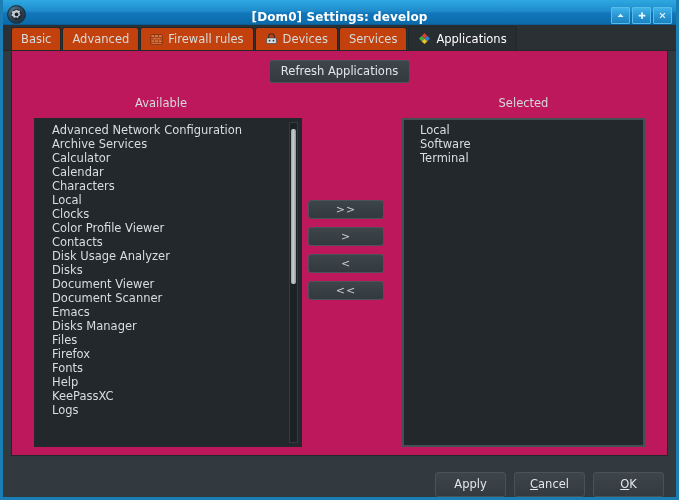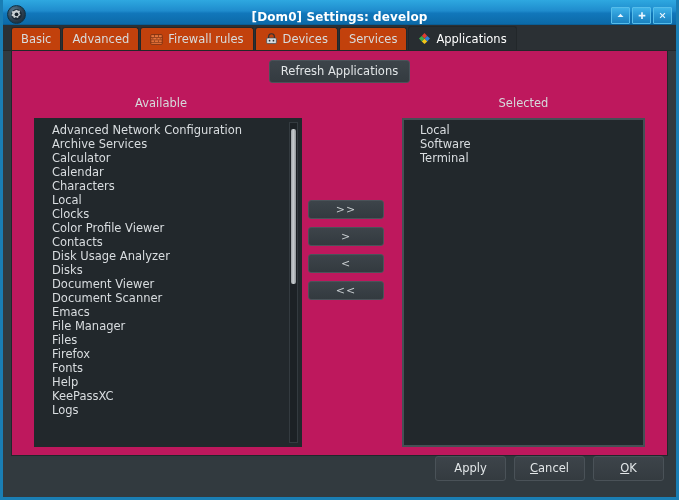--- a/index.html
+++ b/index.html
@@ -233,21 +233,21 @@
     display: flex; align-items: center; justify-content: center;
     font-family: "DejaVu Sans", sans-serif;
     line-height: 1;
   }
 
   
   .footer {
     flex: 0 0 41px;
     background: #323a3f;
     display: flex;
-    align-items: flex-start;
+    align-items: flex-end;
     justify-content: flex-end;
     gap: 8px;
     padding: 0 12px 0 0;
   }
   .footer .btn {
     min-width: 71px;
     text-align: center;
     padding: 5px 10px;
   }
 </style>
@@ -366,21 +366,21 @@
                 <div class="list-item">Characters</div>
                 <div class="list-item">Local</div>
                 <div class="list-item">Clocks</div>
                 <div class="list-item">Color Profile Viewer</div>
                 <div class="list-item">Contacts</div>
                 <div class="list-item">Disk Usage Analyzer</div>
                 <div class="list-item">Disks</div>
                 <div class="list-item">Document Viewer</div>
                 <div class="list-item">Document Scanner</div>
                 <div class="list-item">Emacs</div>
-                <div class="list-item">File Manager</div>
+                <div class="list-item">Disks Manager</div>
                 <div class="list-item">Files</div>
                 <div class="list-item">Firefox</div>
                 <div class="list-item">Fonts</div>
                 <div class="list-item">Help</div>
                 <div class="list-item">KeePassXC</div>
                 <div class="list-item">Logs</div>
               </div>
             <div class="vscroll">
               <div class="vthumb"></div>
             </div>

